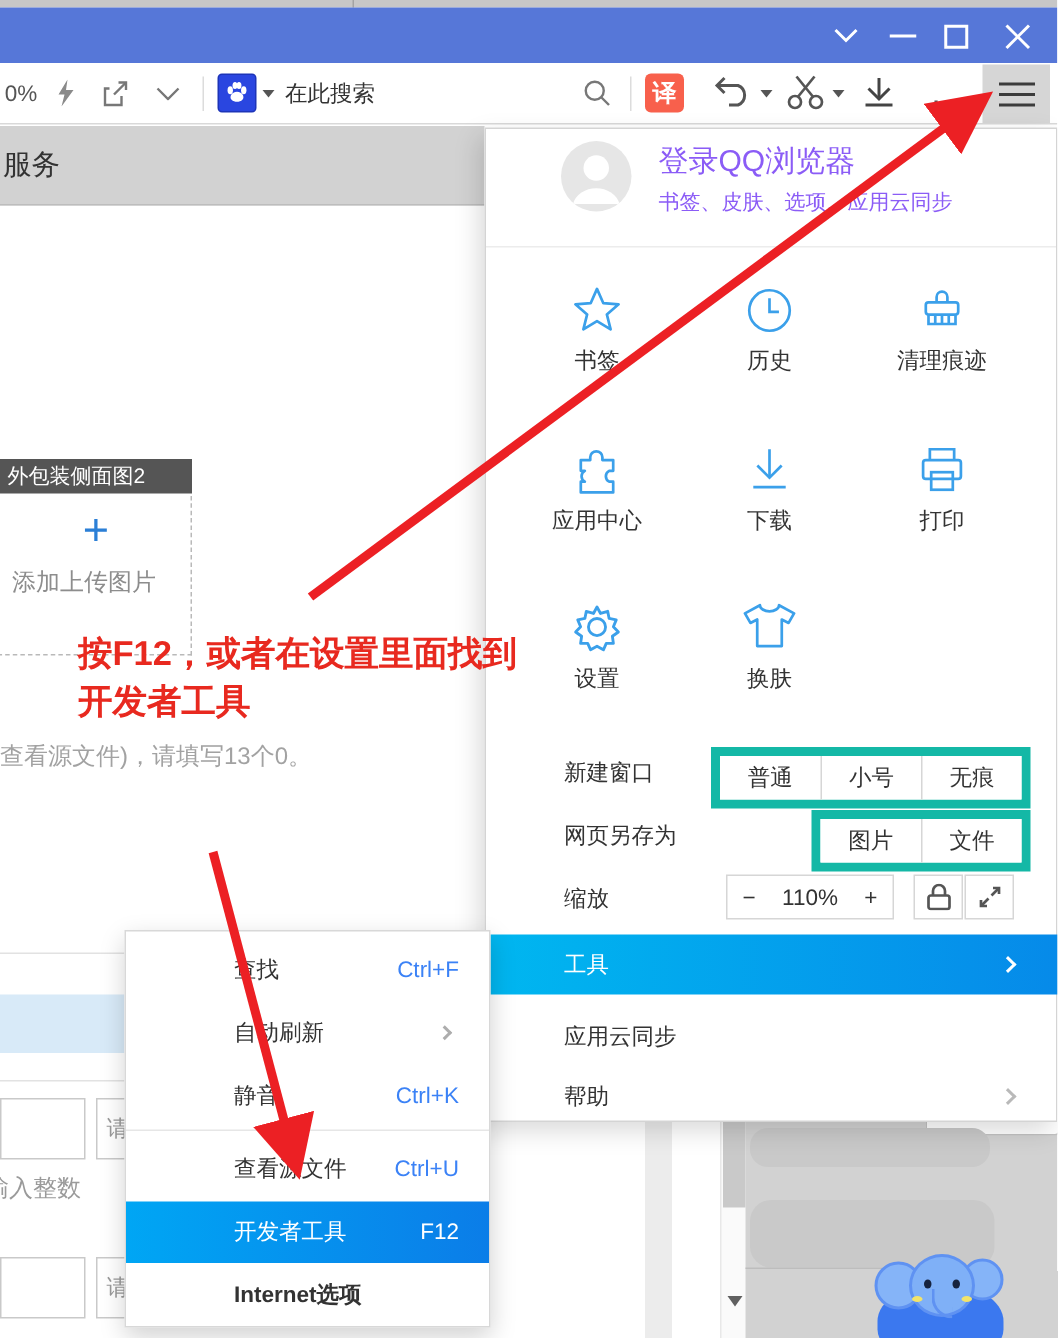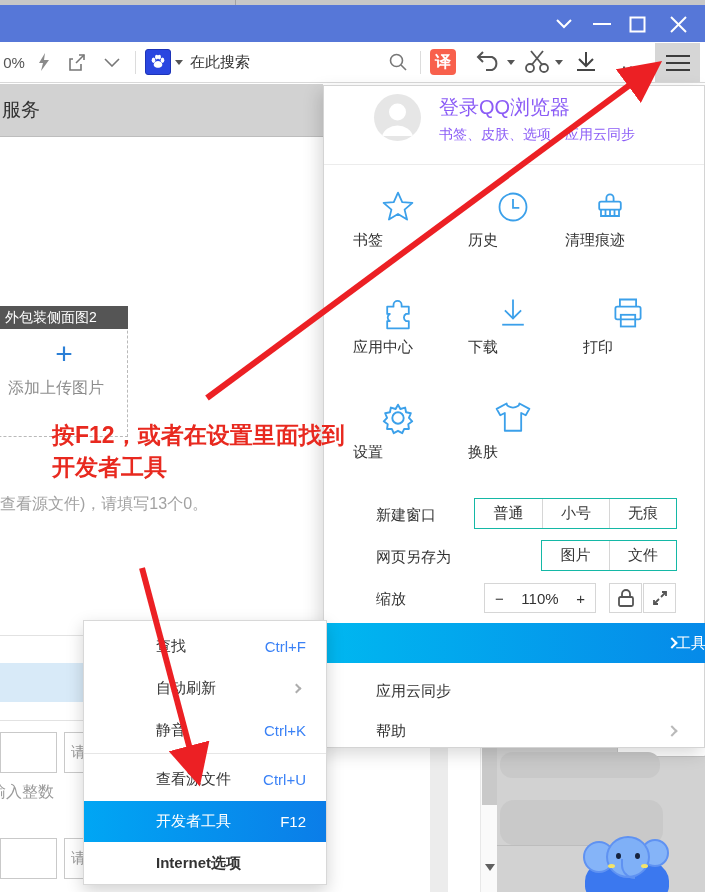--- a/index.html
+++ b/index.html
@@ -59,32 +59,32 @@
   .el-eye { position:absolute; top:20px; width:5px; height:6px; background:#16233f; border-radius:50%; }
   .el-cheek { position:absolute; top:31px; width:7px; height:4px; background:#f3e46a; border-radius:50%; }
   .el-trunk { position:absolute; left:38px; top:26px; width:14px; height:20px; border:2px solid #5f92f2; border-top:none; border-right:none; border-radius:0 0 0 14px; }
 
   
   .main-menu { left:323px; top:85px; width:382px; height:663px; background:#fff; border:1px solid #d4d4d4; box-shadow:-4px 6px 16px rgba(0,0,0,.15); }
   .avatar { position:absolute; left:50px; top:8px; width:47px; height:47px; background:#e6e6e6; border-radius:50%; overflow:hidden; }
   .account-title { position:absolute; left:115px; top:8px; font-size:20px; color:#8b5cf6; }
   .account-sub { position:absolute; left:115px; top:40px; font-size:14px; color:#8b5cf6; }
   .menu-divider { position:absolute; left:0; top:78px; width:100%; height:1px; background:#ececec; }
-  .grid-cell { position:absolute; width:90px; text-align:left; }
+  .grid-cell { position:absolute; width:90px; text-align:center; }
   .grid-cell svg { display:block; margin:0 auto; }
   .grid-label { display:block; margin-top:6px; font-size:15px; color:#333; }
   .row-label { position:absolute; left:52px; font-size:15px; color:#333; }
-  .btn-group { position:absolute; display:flex; border:1px solid #14b8a6; }
+  .btn-group { position:absolute; display:flex; border:6px solid #14b8a6; }
   .bg-btn { width:67px; height:29px; display:flex; align-items:center; justify-content:center; font-size:15px; color:#333; border-left:1px solid #d6d6d6; background:#fff; }
   .bg-btn:first-child { border-left:none; }
   .zoom-group { position:absolute; left:160px; top:497px; width:112px; height:30px; border:1px solid #d6d6d6; display:flex; align-items:center; justify-content:space-between; padding:0 10px; font-size:15px; color:#333; }
   .sq-btn { position:absolute; width:33px; height:30px; border:1px solid #d6d6d6; display:flex; align-items:center; justify-content:center; }
   .menu-row { position:absolute; left:0; width:382px; height:40px; display:flex; align-items:center; }
   .menu-row-label { margin-left:52px; font-size:15px; color:#333; }
-  .row-tools { background:linear-gradient(90deg,#00b7f0,#068ae9);justify-content:flex-end; }
+  .row-tools { background:linear-gradient(90deg,#00b7f0,#068ae9); }
   .row-tools .menu-row-label { color:#fff; }
   .chev { position:absolute; right:30px; width:8px; height:8px; border-top:2px solid #b9b9b9; border-right:2px solid #b9b9b9; transform:rotate(45deg); }
   .chev-white { border-color:#fff; }
 
   
   .ctx-menu { left:83px; top:620px; width:244px; height:265px; background:#fff; border:1px solid #d8d8d8; box-shadow:0 6px 16px rgba(0,0,0,.18); }
   .ctx-item { position:absolute; left:0; width:242px; height:41px; display:flex; align-items:center; }
   .ctx-label { margin-left:72px; font-size:15px; color:#333; }
   .ctx-shortcut { position:absolute; right:20px; font-size:15px; color:#3b82f6; }
   .ctx-divider { position:absolute; left:0; top:132px; width:242px; height:1px; background:#e6e6e6; }
@@ -273,21 +273,21 @@
       </svg>
       <span class="grid-label">书签</span>
     </div>
     <div class="grid-cell" style="left:144px;top:103px">
       <svg width="36" height="36" viewBox="0 0 40 40" fill="none" stroke="#3ba0ea" stroke-width="2">
         <circle cx="20" cy="20" r="15"></circle>
           <polyline points="20,11 20,21 27,21"></polyline>
       </svg>
       <span class="grid-label">历史</span>
     </div>
-    <div class="grid-cell" style="left:241px;top:103px">
+    <div class="grid-cell" style="left:259px;top:103px">
       <svg width="36" height="36" viewBox="0 0 40 40" fill="none" stroke="#3ba0ea" stroke-width="2">
         <path d="M16 14 V10 A4 4 0 0 1 24 10 V14"></path>
         <rect x="8" y="14" width="24" height="9" rx="2"></rect>
         <path d="M10 23 V30 H30 V23"></path>
           <line x1="15" y1="23" x2="15" y2="30"></line>
           <line x1="20" y1="23" x2="20" y2="30"></line>
           <line x1="25" y1="23" x2="25" y2="30"></line>
       </svg>
       <span class="grid-label">清理痕迹</span>
     </div>

